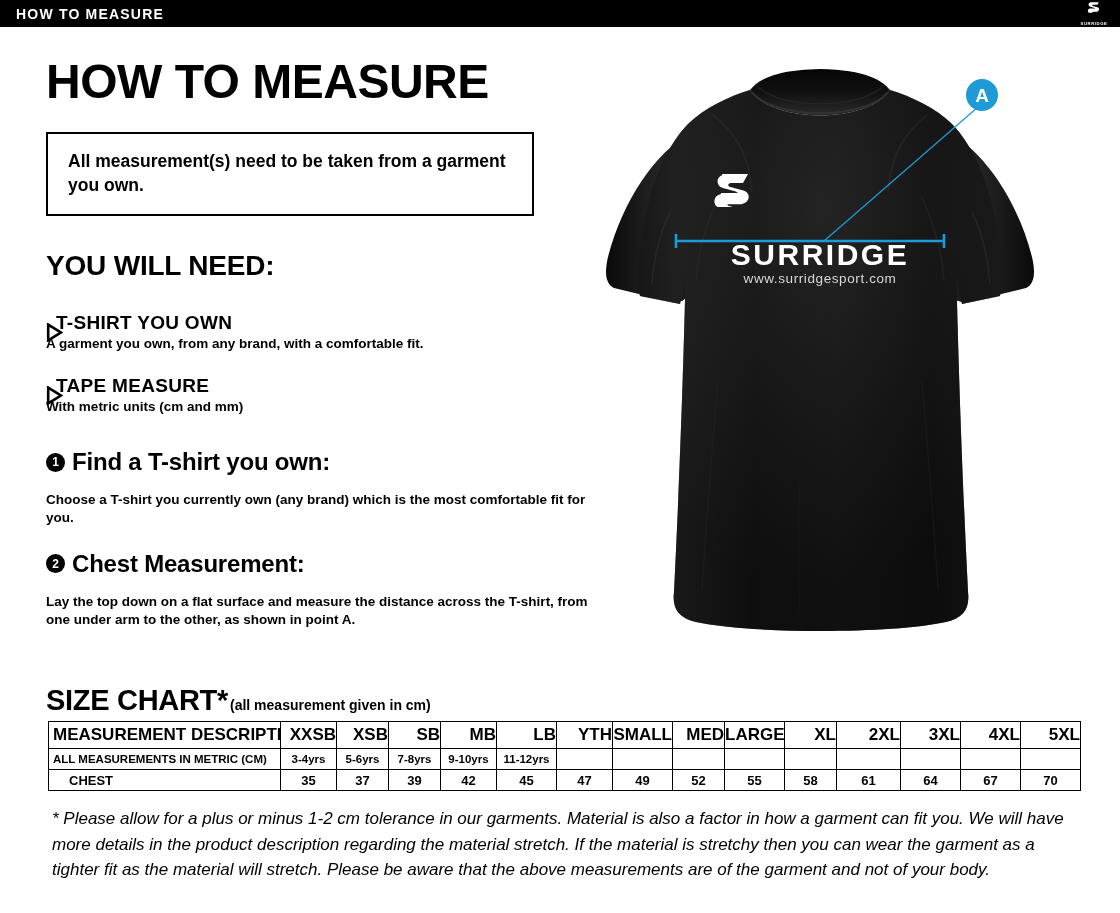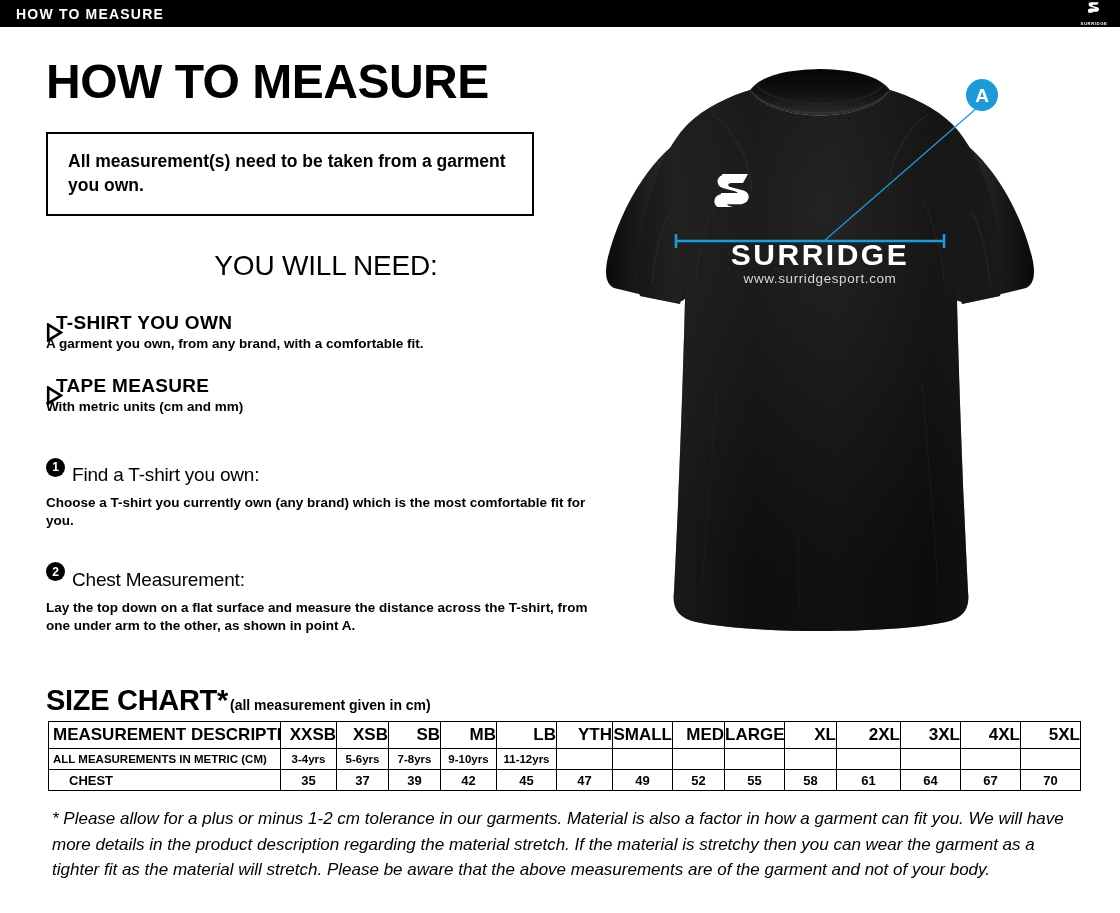--- a/index.html
+++ b/index.html
@@ -50,23 +50,22 @@
     border:2px solid #000;
     box-sizing:border-box;
     width:488px;
     padding:16px 11px 17px 20px;
     margin-bottom:34px;
   }
   .callout-text{
     font-size:17.5px;font-weight:bold;line-height:1.35;
   }
   .h2{
-    font-size:28px;font-weight:normal;letter-spacing:-0.2px;
+    font-size:28px;font-weight:bold;letter-spacing:-0.2px;
     margin:16px 0 30px 0;
-    text-align:center;
   }
 
   
   .need-item{margin-bottom:24px;}
   .need-head{display:flex;align-items:center;gap:10px;}
   .tri{
     width:0;height:0;flex:0 0 auto;display:block;
   }
   .tri svg{display:block;}
   .need-title{
@@ -80,23 +79,23 @@
   .steps{margin-top:34px;}
   .step{margin-bottom:22px;}
   .step-head{display:flex;align-items:center;gap:7px;}
   .num{
     width:19px;height:19px;border-radius:50%;
     background:#000;color:#fff;
     font-size:12px;font-weight:bold;
     display:flex;align-items:center;justify-content:center;
     flex:0 0 auto;line-height:1;
   }
-  .step-title{font-size:19px;font-weight:normal;letter-spacing:-0.2px;margin-top:16px;}
+  .step-title{font-size:24px;font-weight:bold;letter-spacing:-0.2px;}
   .step-body{
-    font-size:13.5px;font-weight:bold;line-height:1.35;margin-top:8px;
+    font-size:13.5px;font-weight:bold;line-height:1.35;margin-top:15px;
   }
 
   
   .shirt-wrap{
     position:absolute;left:600px;top:52px;width:440px;height:600px;
   }
   .shirt-wrap svg{display:block;}
 
   
   .chart-head{

